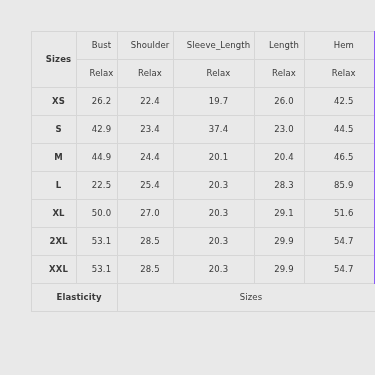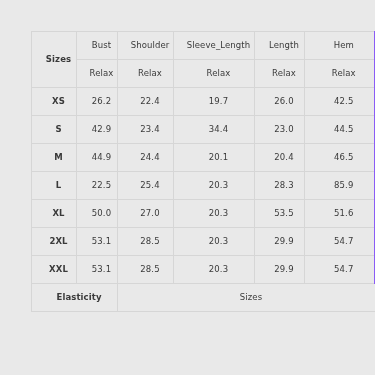--- a/index.html
+++ b/index.html
@@ -116,21 +116,21 @@
         <td>22.4</td>
         <td>19.7</td>
         <td>26.0</td>
         <td class="last-col">42.5</td>
       </tr>
 
       <tr>
         <td class="first-col">S</td>
         <td>42.9</td>
         <td>23.4</td>
-        <td>34.4</td>
+        <td>37.4</td>
         <td>23.0</td>
         <td class="last-col">44.5</td>
       </tr>
 
       <tr>
         <td class="first-col">M</td>
         <td>44.9</td>
         <td>24.4</td>
         <td>20.1</td>
         <td>20.4</td>
@@ -144,21 +144,21 @@
         <td>20.3</td>
         <td>28.3</td>
         <td class="last-col">85.9</td>
       </tr>
 
       <tr>
         <td class="first-col">XL</td>
         <td>50.0</td>
         <td>27.0</td>
         <td>20.3</td>
-        <td>53.5</td>
+        <td>29.1</td>
         <td class="last-col">51.6</td>
       </tr>
 
       <tr>
         <td class="first-col">2XL</td>
         <td>53.1</td>
         <td>28.5</td>
         <td>20.3</td>
         <td>29.9</td>
         <td class="last-col">54.7</td>

